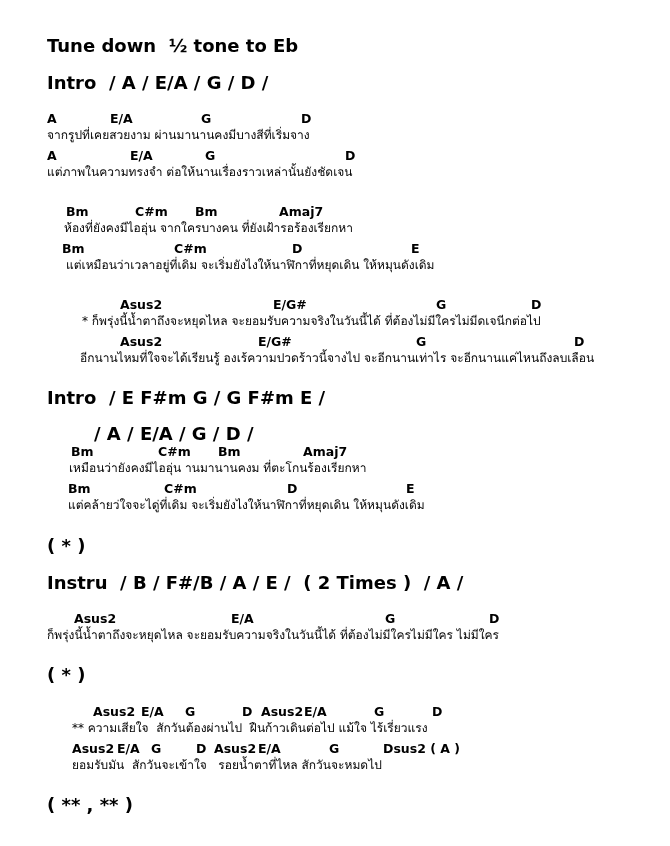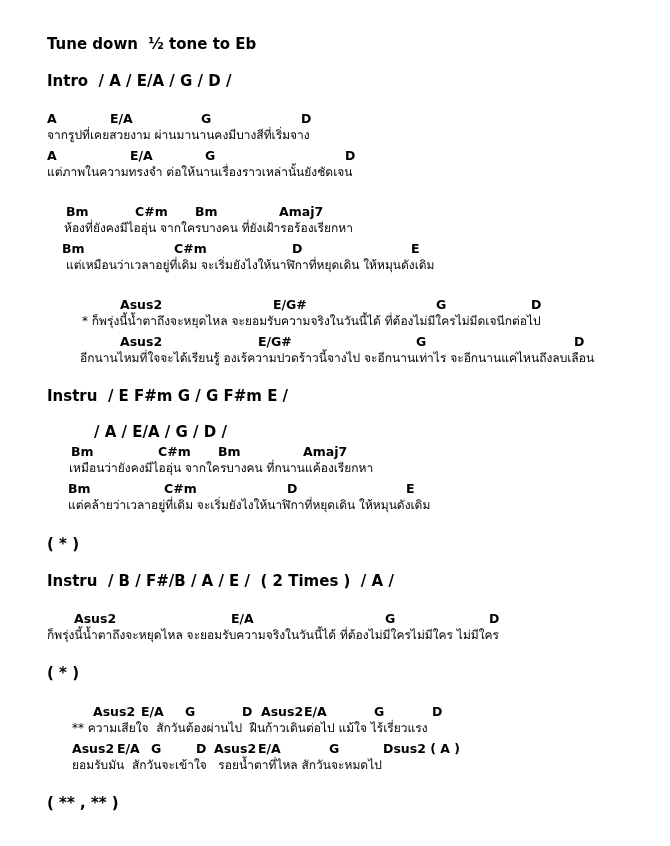--- a/index.html
+++ b/index.html
@@ -1,19 +1,19 @@
 <!DOCTYPE html>
 <html><head>
   <meta charset="utf-8">
   <style>
     html, body { margin: 0; padding: 0; background: #ffffff; }
     body { width: 670px; height: 846px; position: relative; overflow: hidden;
            font-family: "DejaVu Sans", sans-serif; color: #000; }
     .ln { position: absolute; white-space: pre; line-height: 1; }
-    .b { font-weight: bold; font-size: 15px; }
+    .b { font-weight: bold; font-size: 18px; }
     .t { font-size: 12px; }
     .chord { position: absolute; font-weight: bold; font-size: 12.5px; white-space: pre; }
   </style>
 </head>
 <body>
 
 <div>
 
   <div class="ln b" style="left:47px;top:37px">Tune down  ½ tone to Eb</div>
   <div class="ln b" style="left:47px;top:74px">Intro  / A / E/A / G / D /</div>
@@ -50,34 +50,34 @@
     <span class="chord" style="left:436px;top:297px">G</span>
     <span class="chord" style="left:531px;top:297px">D</span>
     <div class="ln t" style="left:82px;top:315px">* ก็พรุ่งนี้น้ำตาถึงจะหยุดไหล จะยอมรับความจริงในวันนี้ได้ ที่ต้องไม่มีใครไม่มีดเจนีกต่อไป</div>
     <span class="chord" style="left:120px;top:334px">Asus2</span>
     <span class="chord" style="left:258px;top:334px">E/G#</span>
     <span class="chord" style="left:416px;top:334px">G</span>
     <span class="chord" style="left:574px;top:334px">D</span>
     <div class="ln t" style="left:80px;top:352px">อีกนานไหมที่ใจจะได้เรียนรู้ องเร้ความปวดร้าวนี้จางไป จะอีกนานเท่าไร จะอีกนานแค่ไหนถึงลบเลือน</div>
   </div>
 
-  <div class="ln b" style="left:47px;top:389px">Instru  / E F#m G / G F#m E /</div>
+  <div class="ln b" style="left:47px;top:389px">Intro  / E F#m G / G F#m E /</div>
   <div class="ln b" style="left:94px;top:425px">/ A / E/A / G / D /</div>
 
   <div>
     <span class="chord" style="left:71px;top:444px">Bm</span>
     <span class="chord" style="left:158px;top:444px">C#m</span>
     <span class="chord" style="left:218px;top:444px">Bm</span>
     <span class="chord" style="left:303px;top:444px">Amaj7</span>
-    <div class="ln t" style="left:69px;top:462px">เหมือนว่ายังคงมีไออุ่น จากใครบางคน ที่กนานแค้องเรียกหา</div>
+    <div class="ln t" style="left:69px;top:462px">เหมือนว่ายังคงมีไออุ่น านมานานคงม ที่ตะโกนร้องเรียกหา</div>
     <span class="chord" style="left:68px;top:481px">Bm</span>
     <span class="chord" style="left:164px;top:481px">C#m</span>
     <span class="chord" style="left:287px;top:481px">D</span>
     <span class="chord" style="left:406px;top:481px">E</span>
-    <div class="ln t" style="left:68px;top:499px">แต่คล้ายว่าเวลาอยู่ที่เดิม จะเริ่มยังไงให้นาฬิกาที่หยุดเดิน ให้หมุนดังเดิม</div>
+    <div class="ln t" style="left:68px;top:499px">แต่คล้ายว่ใจจะไดู่ที่เดิม จะเริ่มยังไงให้นาฬิกาที่หยุดเดิน ให้หมุนดังเดิม</div>
   </div>
 
   <div class="ln b" style="left:47px;top:537px">( * )</div>
 
   <div class="ln b" style="left:47px;top:574px">Instru  / B / F#/B / A / E /  ( 2 Times )  / A /</div>
 
   <div>
     <span class="chord" style="left:74px;top:611px">Asus2</span>
     <span class="chord" style="left:231px;top:611px">E/A</span>
     <span class="chord" style="left:385px;top:611px">G</span>

